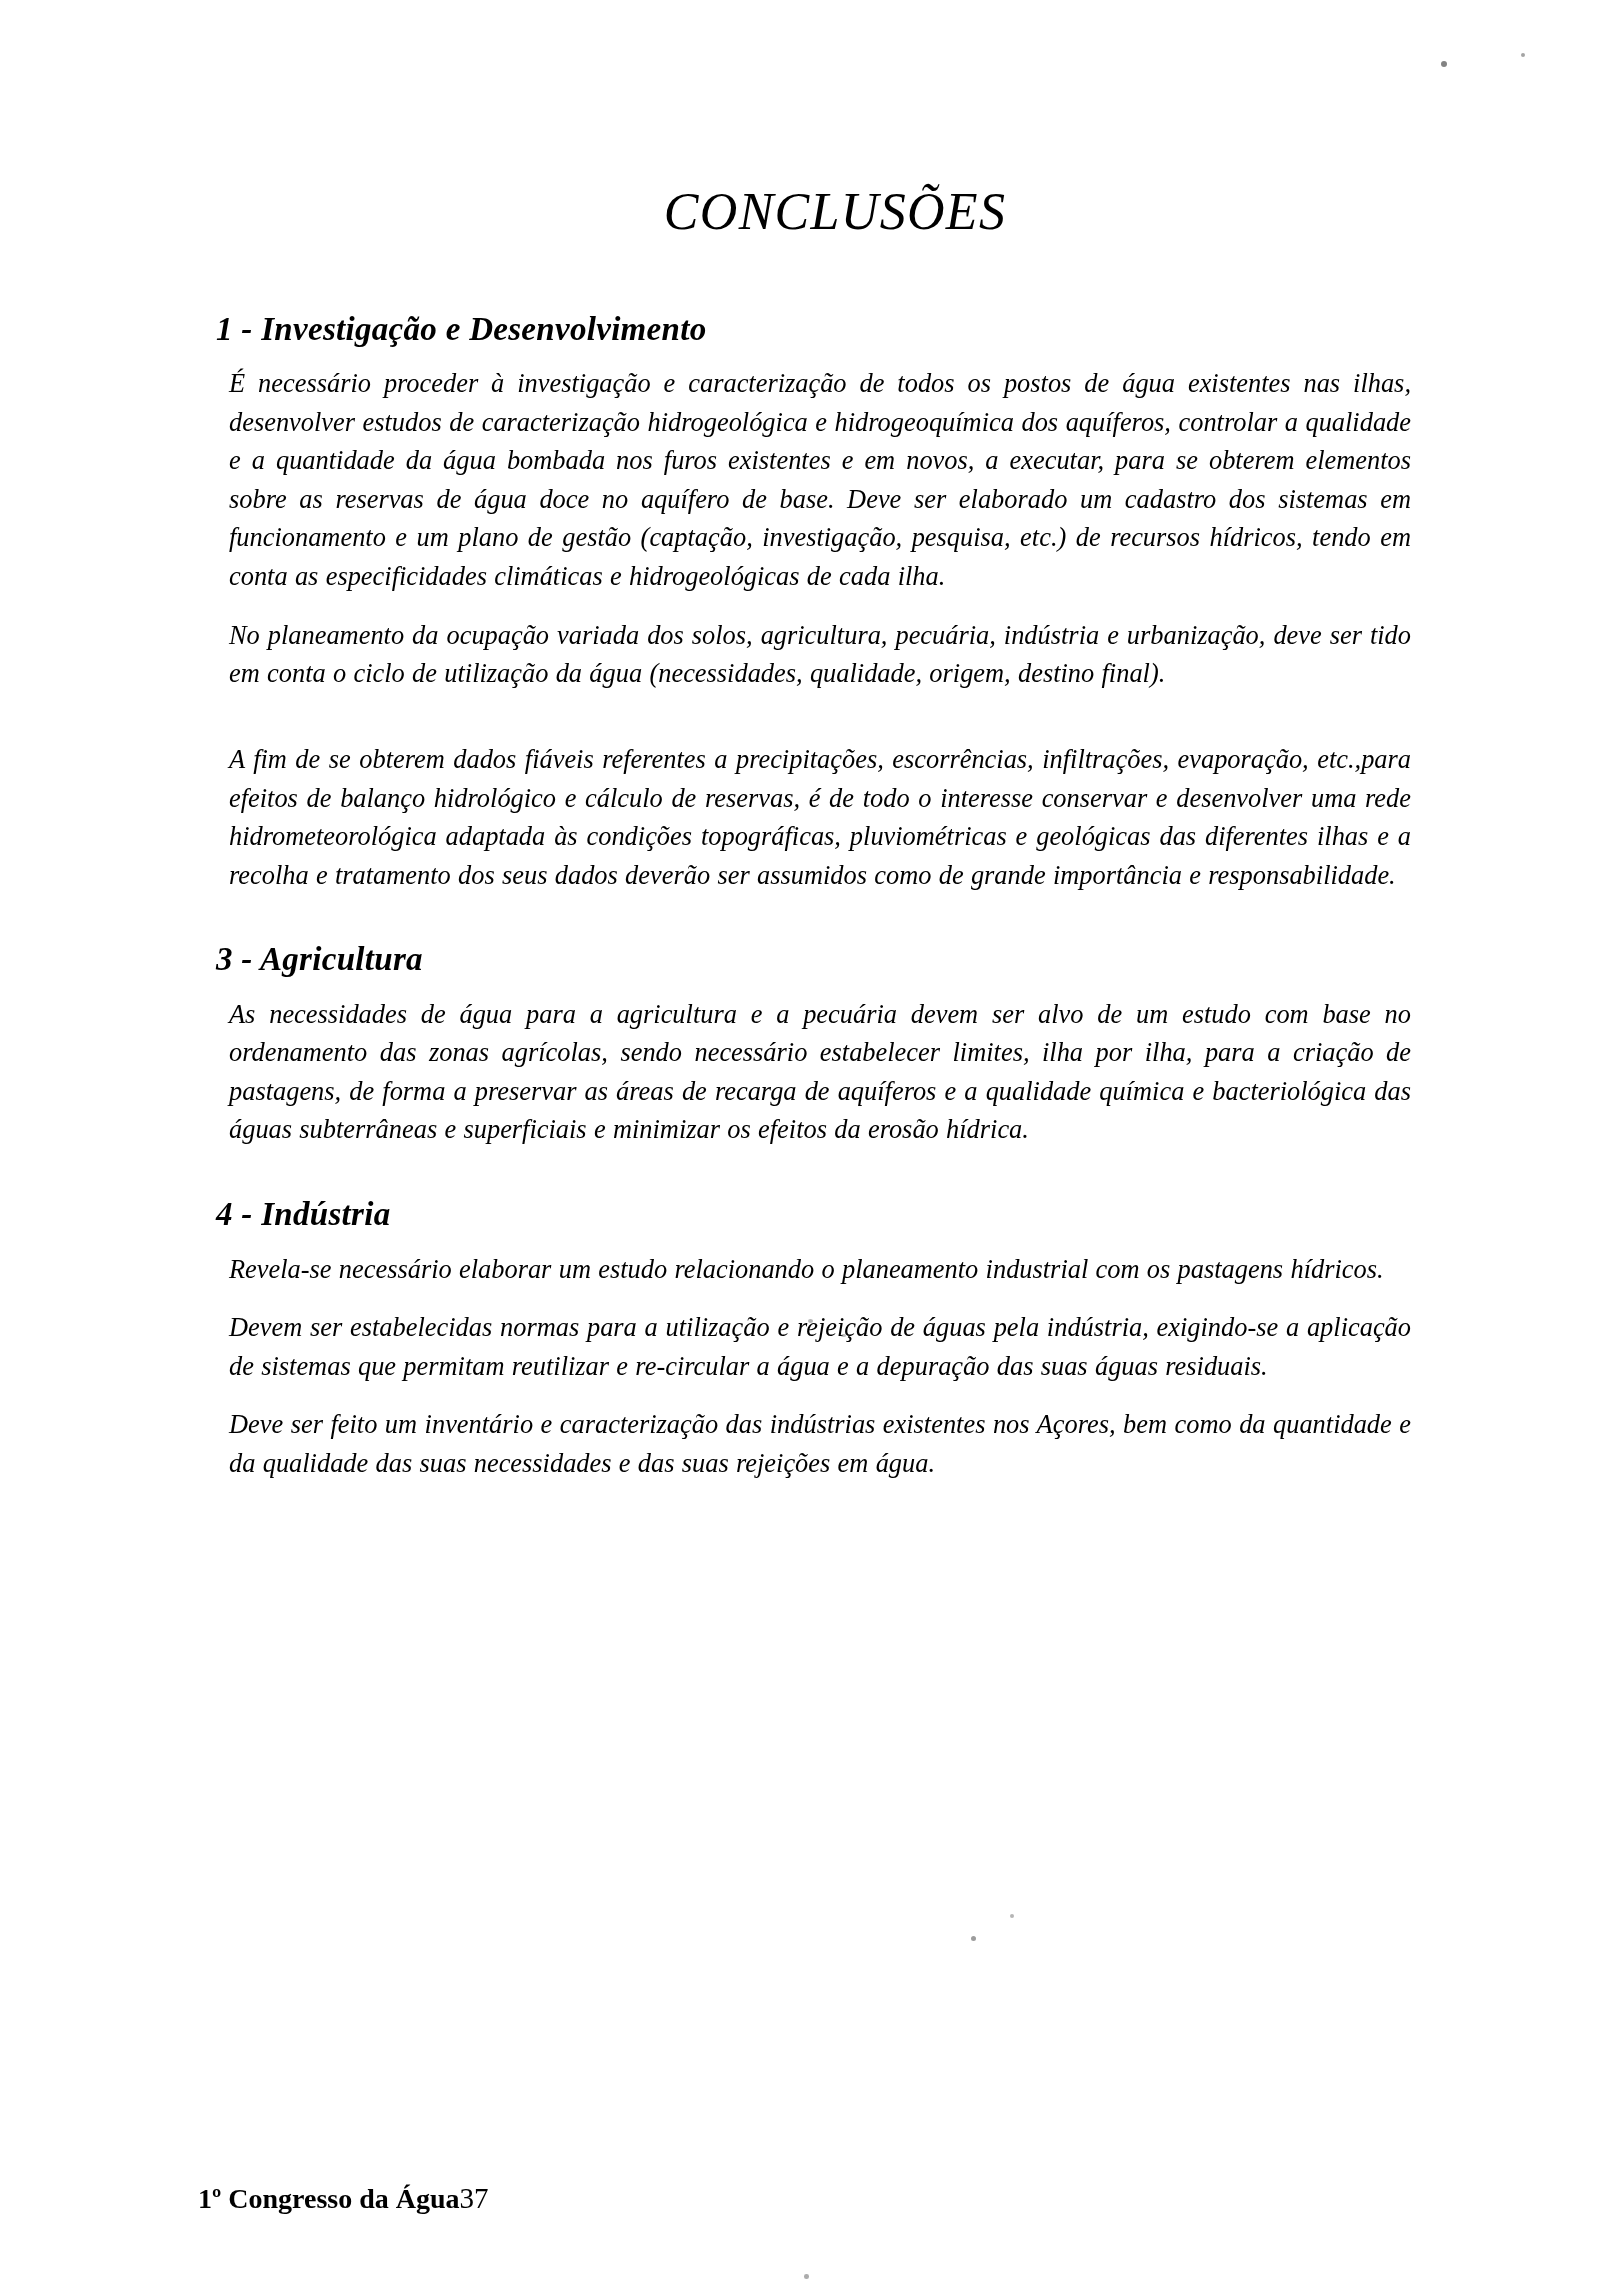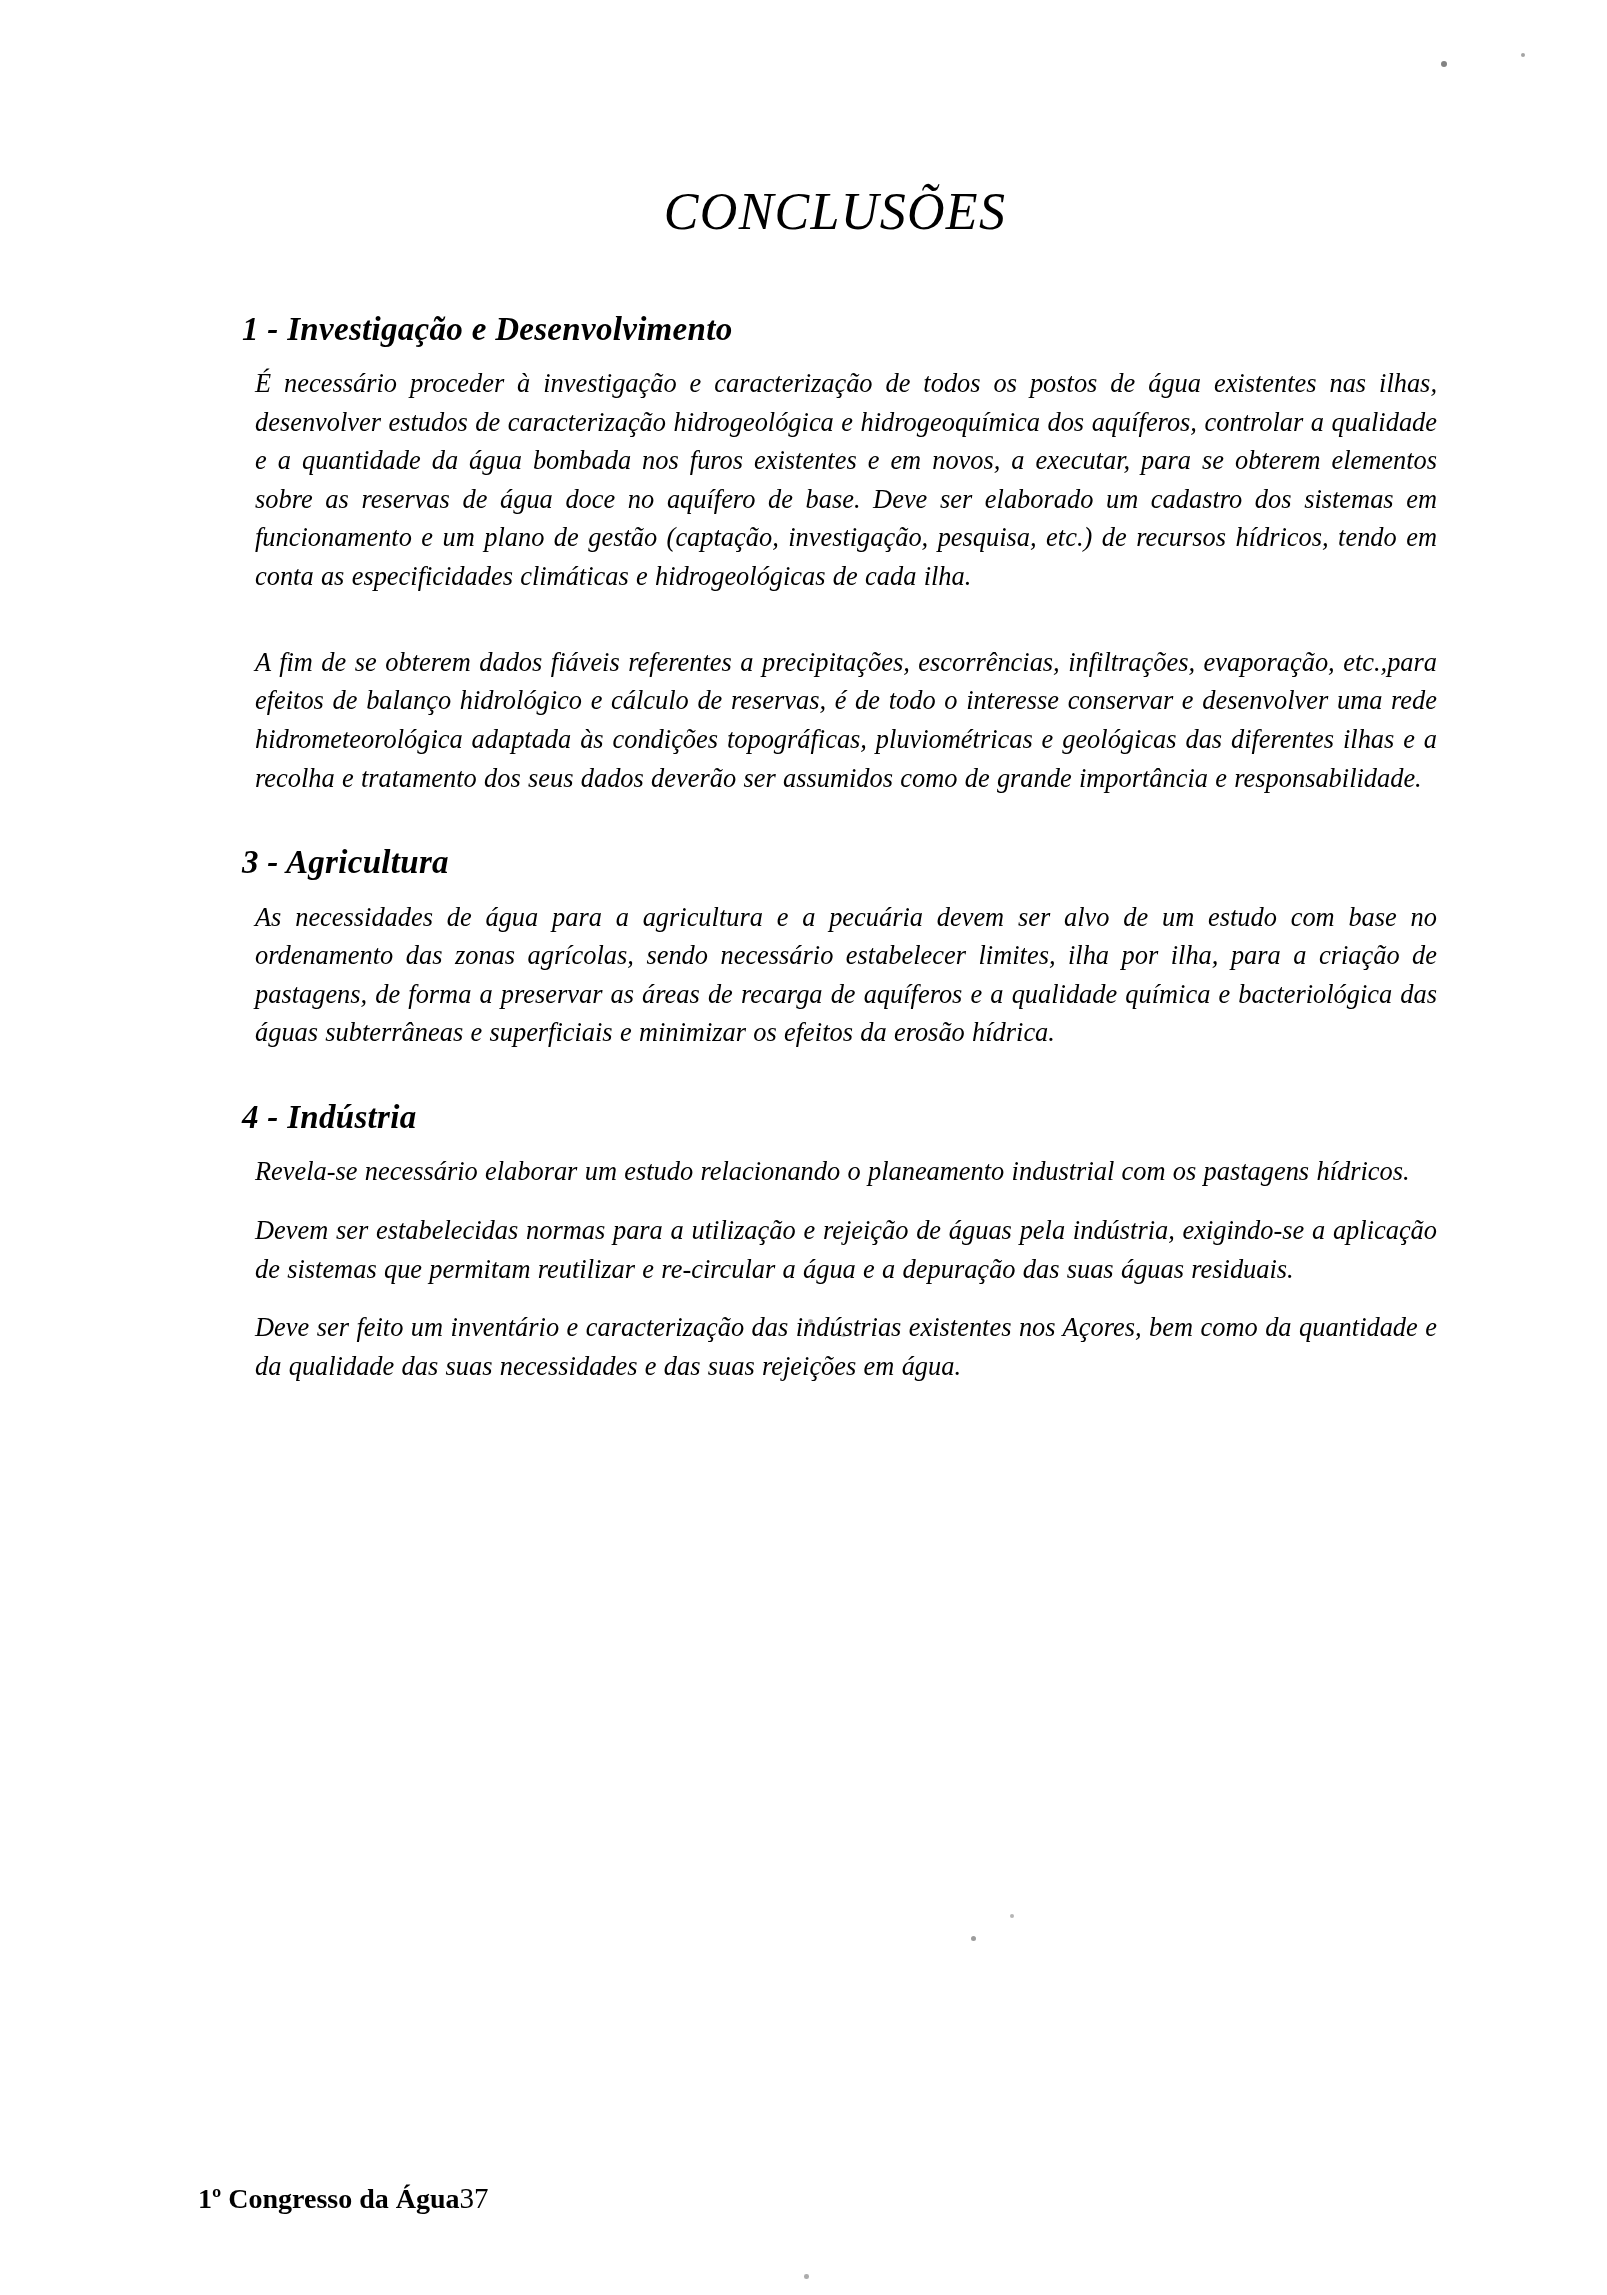--- a/index.html
+++ b/index.html
@@ -42,21 +42,21 @@
     font-size: 52px;
     font-style: italic;
     font-weight: 400;
     letter-spacing: 1.3px;
     line-height: 1;
     padding-left: 40px;
   }
 
   .content {
     position: absolute;
-    left: 214px;
+    left: 188px;
     top: 311px;
     width: 1223px;
   }
 
   .section { margin: 0 0 9.3px 0; }
 
   .section-heading {
     font-size: 33px;
     font-weight: 700;
     font-style: italic;
@@ -108,20 +108,21 @@
   <div class="speck speck-f"></div>
   <div class="speck speck-g"></div>
 
   <h1 class="title">CONCLUSÕES</h1>
 
   <div class="content">
 
     <div class="section">
       <h2 class="section-heading">1 - Investigação e Desenvolvimento</h2>
       <p class="para">É necessário proceder à investigação e caracterização de todos  os postos de água existentes nas ilhas, desenvolver estudos de caracterização hidrogeológica e hidrogeoquímica dos aquíferos, controlar a qualidade e a quantidade da água bombada nos furos existentes e em novos, a executar, para se obterem elementos sobre as reservas de água doce no aquífero de base. Deve ser elaborado um cadastro dos sistemas em funcionamento e um plano de gestão (captação, investigação, pesquisa, etc.) de recursos hídricos, tendo em conta as especificidades climáticas e hidrogeológicas de cada ilha.</p>
+      <p class="para">No planeamento da ocupação variada dos solos, agricultura, pecuária, indústria e urbanização, deve ser tido em conta o ciclo de utilização da água (necessidades, qualidade, origem, destino final).</p>
     </div>
     <div class="gap-after-section"></div>
 
     <div class="section">
       <p class="para">A fim de se obterem dados fiáveis referentes a precipitações, escorrências, infiltrações, evaporação, etc.,para efeitos de balanço hidrológico e cálculo de reservas, é de todo o interesse conservar e desenvolver uma rede hidrometeorológica adaptada às condições topográficas, pluviométricas e geológicas das diferentes ilhas e a recolha e tratamento dos seus dados deverão ser assumidos como de grande importância e responsabilidade.</p>
     </div>
     <div class="gap-after-section"></div>
 
     <div class="section">
       <h2 class="section-heading">3 - Agricultura</h2>

